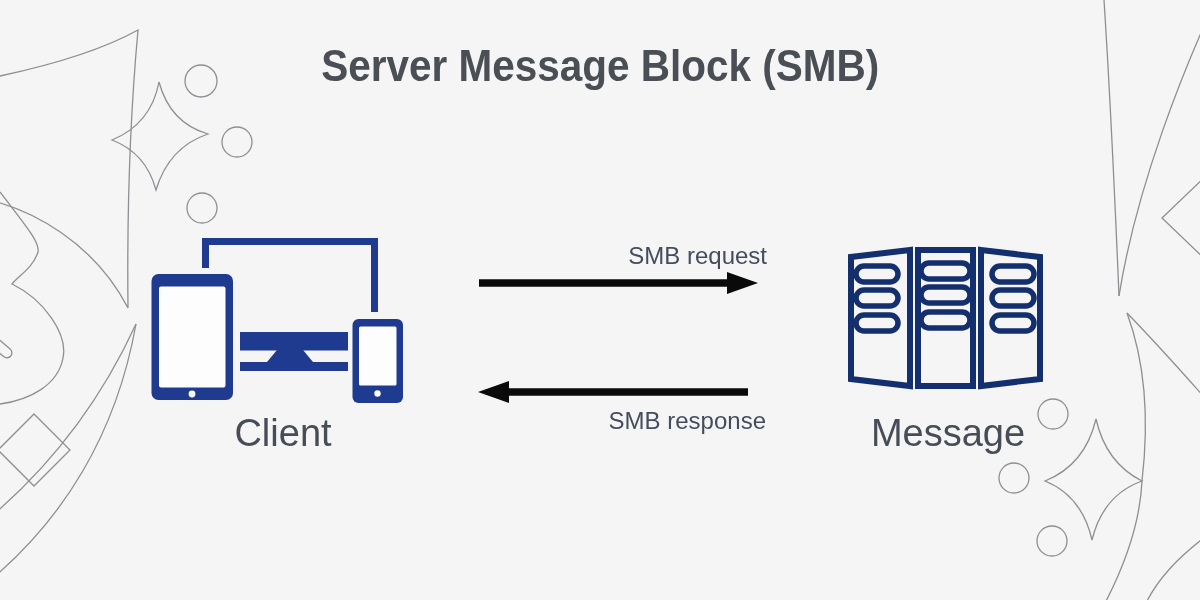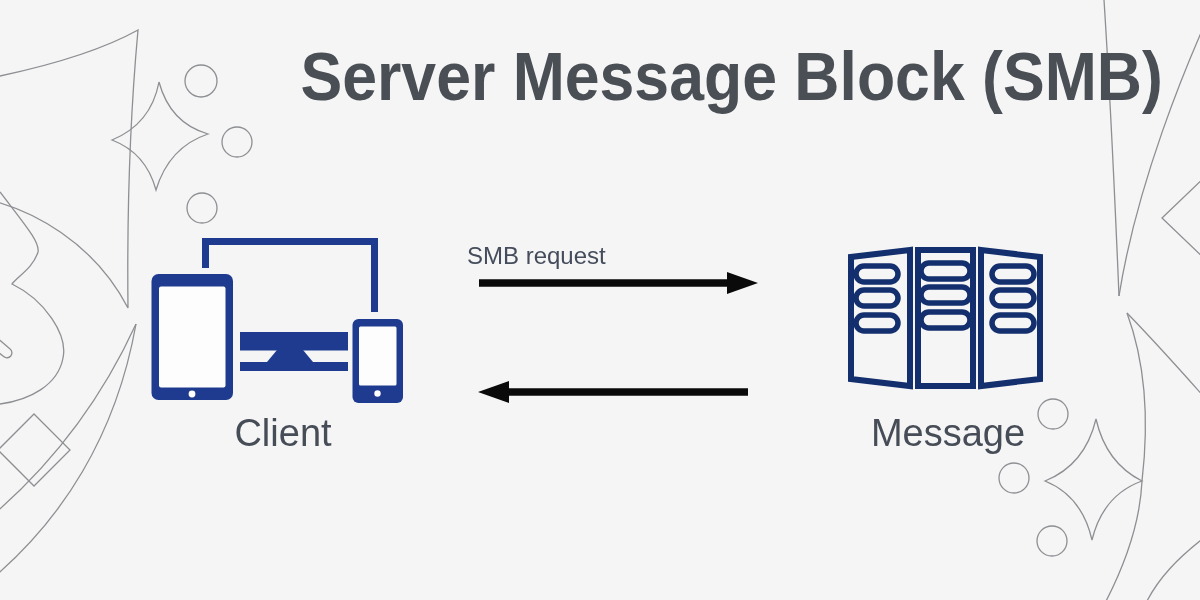--- a/index.html
+++ b/index.html
@@ -17,23 +17,23 @@
   body{font-family:"Liberation Sans", sans-serif;}
   .canvas{
     position:relative;
     width:1200px;height:600px;
     background:var(--background);
     overflow:hidden;
   }
   .decor-svg{position:absolute;left:0;top:0;}
   .decor{stroke:var(--decor_stroke);stroke-width:1.3;fill:none;}
   .page-title{
-    position:absolute;left:0;right:0;top:50px;
-    text-align:right;
-    font-size:68px;line-height:52px;font-weight:700;
+    position:absolute;left:0;right:0;top:40px;
+    text-align:center;
+    font-size:44px;line-height:52px;font-weight:700;
     color:var(--title_text);
     letter-spacing:0px;
   }
   .page-title .condense{display:inline-block;transform:scaleX(0.92);transform-origin:center;}
   .icon-svg{position:absolute;}
   .client-icon{left:145px;top:228px;}
   .server-icon{left:840px;top:238px;}
   .c-fill{fill:var(--client_blue);}
   .c-stroke{stroke:var(--client_blue);fill:none;}
   .s-stroke{stroke:var(--server_navy);fill:none;}
@@ -47,21 +47,21 @@
   }
   .client-label{left:173px;top:413px;text-align:center;}
   .server-label{left:838px;top:413px;}
   .arrow-svg{position:absolute;}
   .arrow-shaft{stroke:var(--arrow_black);stroke-width:7.5;}
   .arrow-head{fill:var(--arrow_black);}
   .arrow-label{
     position:absolute;
     font-size:24px;line-height:26px;
     color:var(--arrow_label_text);
-    text-align:left;width:300px;
+    text-align:right;width:300px;
   }
   .request-label{left:467px;top:243px;}
   .response-label{left:466px;top:408px;}
 </style>
 </head>
 <body>
 
 <div class="canvas">
 
   <svg class="decor-svg" width="1200" height="600" viewBox="0 0 1200 600" aria-hidden="true">
@@ -122,20 +122,21 @@
   <svg class="arrow-svg" style="left:478px;top:272px;" width="282" height="22" viewBox="0 0 282 22" aria-hidden="true">
     <line class="arrow-shaft" x1="1" y1="11" x2="252" y2="11"></line>
     <polygon class="arrow-head" points="249,0 249,22 280,11"></polygon>
   </svg>
   <div class="arrow-label request-label">SMB request</div>
 
   <svg class="arrow-svg" style="left:476px;top:381px;" width="282" height="22" viewBox="0 0 282 22" aria-hidden="true">
     <line class="arrow-shaft" x1="30" y1="11" x2="272" y2="11"></line>
     <polygon class="arrow-head" points="33,0 33,22 2,11"></polygon>
   </svg>
+  <div class="arrow-label response-label">SMB response</div>
 
   <svg class="icon-svg server-icon" width="206" height="160" viewBox="840 238 206 160" aria-hidden="true">
 
     <rect class="s-stroke" x="918" y="250" width="55" height="136" stroke-width="6"></rect>
 
     <path class="s-stroke" d="M 910,250 L 851,257 L 851,379 L 910,386 Z" stroke-width="6"></path>
 
     <path class="s-stroke" d="M 981,250 L 1040,257 L 1040,379 L 981,386 Z" stroke-width="6"></path>
 
     <rect class="s-stroke" x="921" y="263" width="49" height="16" rx="8" stroke-width="5.5"></rect>

